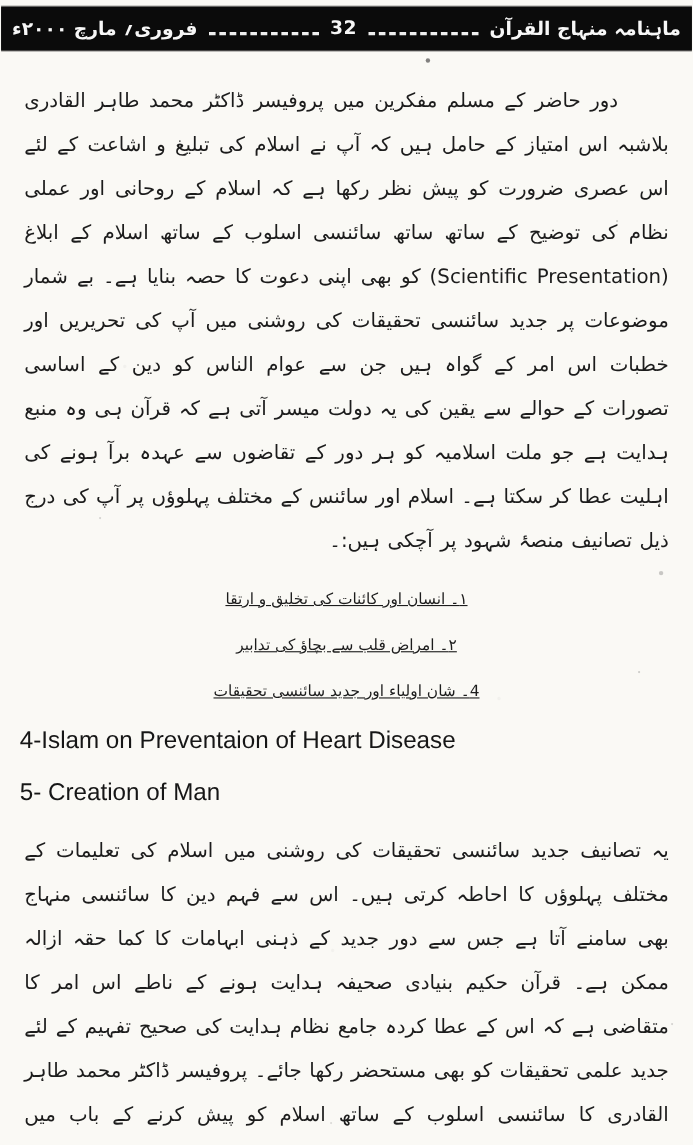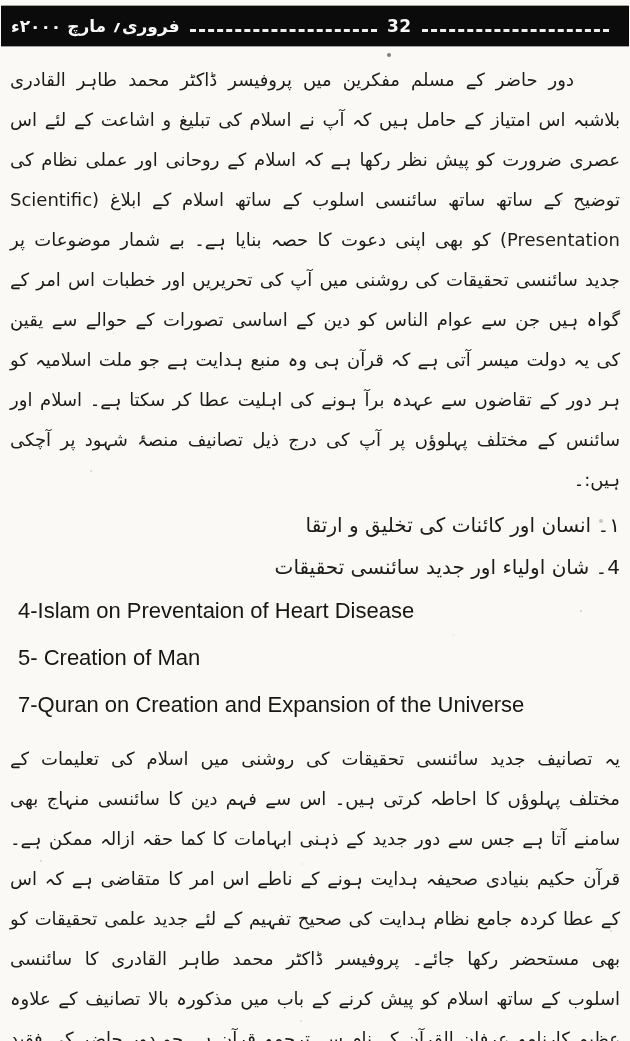--- a/index.html
+++ b/index.html
@@ -51,33 +51,34 @@
   .content {
     padding: 14px 10px 0 10px;
   }
   .urdu {
     direction: rtl;
     unicode-bidi: embed;
     text-align: justify;
     text-align-last: right;
     font-size: 18px;
     line-height: 40px;
-    margin: 0;
+    margin: 12px;
     word-spacing: 1px;
   }
   .para1 { text-indent: 46px; }
   .urdu-list {
     direction: rtl;
     margin: 4px 0 6px 0;
   }
   .urdu-list-item {
-    text-align: right;
-    font-size: 20px;
+    text-align: center;
+    font-size: 14px;
     line-height: 42px;
     direction: rtl;
+    text-decoration: underline;
   }
   .english-list {
     margin: 10px 0 6px 0;
     padding-left: 8px;
   }
   .english-item {
     font-family: "Liberation Sans", sans-serif;
     font-size: 22px;
     color: #161616;
     line-height: 26px;
@@ -103,39 +104,40 @@
       300px 1020px 0 0 rgba(0,0,0,0.12);
     pointer-events: none;
   }
 </style>
 </head>
 <body>
 
 <div class="page">
 
   <header class="masthead">
+    <span class="mast-text">ماہنامہ منہاج القرآن</span>
     <span class="mast-dash"></span>
     <span class="mast-text">32</span>
     <span class="mast-dash"></span>
     <span class="mast-text">فروری؍ مارچ ۲۰۰۰ء</span>
   </header>
 
   <main class="content">
 
     <p class="urdu para1">دور حاضر کے مسلم مفکرین میں پروفیسر ڈاکٹر محمد طاہر القادری بلاشبہ اس امتیاز کے حامل ہیں کہ آپ نے اسلام کی تبلیغ و اشاعت کے لئے اس عصری ضرورت کو پیش نظر رکھا ہے کہ اسلام کے روحانی اور عملی نظام کی توضیح کے ساتھ ساتھ سائنسی اسلوب کے ساتھ اسلام کے ابلاغ (Scientific Presentation) کو بھی اپنی دعوت کا حصہ بنایا ہے۔ بے شمار موضوعات پر جدید سائنسی تحقیقات کی روشنی میں آپ کی تحریریں اور خطبات اس امر کے گواہ ہیں جن سے عوام الناس کو دین کے اساسی تصورات کے حوالے سے یقین کی یہ دولت میسر آتی ہے کہ قرآن ہی وہ منبع ہدایت ہے جو ملت اسلامیہ کو ہر دور کے تقاضوں سے عہدہ برآ ہونے کی اہلیت عطا کر سکتا ہے۔ اسلام اور سائنس کے مختلف پہلوؤں پر آپ کی درج ذیل تصانیف منصۂ شہود پر آچکی ہیں:۔</p>
 
     <div class="urdu-list">
       <div class="urdu-list-item">۱۔ انسان اور کائنات کی تخلیق و ارتقا</div>
+      <div class="urdu-list-item">۲۔ امراض قلب سے بچاؤ کی تدابیر</div>
       <div class="urdu-list-item">4۔ شان اولیاء اور جدید سائنسی تحقیقات</div>
     </div>
 
     <div class="english-list">
       <div class="english-item">4-Islam on Preventaion of Heart Disease</div>
       <div class="english-item">5- Creation of Man</div>
-      <div class="english-item">7-Quran on Creation and Expansion of the Universe</div>
     </div>
 
     <p class="urdu">یہ تصانیف جدید سائنسی تحقیقات کی روشنی میں اسلام کی تعلیمات کے مختلف پہلوؤں کا احاطہ کرتی ہیں۔ اس سے فہم دین کا سائنسی منہاج بھی سامنے آتا ہے جس سے دور جدید کے ذہنی ابہامات کا کما حقہ ازالہ ممکن ہے۔ قرآن حکیم بنیادی صحیفہ ہدایت ہونے کے ناطے اس امر کا متقاضی ہے کہ اس کے عطا کردہ جامع نظام ہدایت کی صحیح تفہیم کے لئے جدید علمی تحقیقات کو بھی مستحضر رکھا جائے۔ پروفیسر ڈاکٹر محمد طاہر القادری کا سائنسی اسلوب کے ساتھ اسلام کو پیش کرنے کے باب میں مذکورہ بالا تصانیف کے علاوہ عظیم کارنامہ عرفان القرآن کے نام سے ترجمہ قرآن ہے جو دور حاضر کی فقید المثال علمی پیش رفت ہے۔ چونکہ قبل تراجم موجودہ علمی مواد پر انحصار کرتے ہوئے لکھے گئے تھے سو دور حاضر میں قرآن تفہیم میں کما حقہ ممد نہیں ہوئے۔ مگر عرفان القرآن پڑھ کر محسوس ہوتا ہے کہ انسانیت انکشاف علمی کی کتنی ہی منزلیں کیوں نہ</p>
 
   </main>
 
   <span class="speckles"></span>
 </div>
 
 </body></html>

